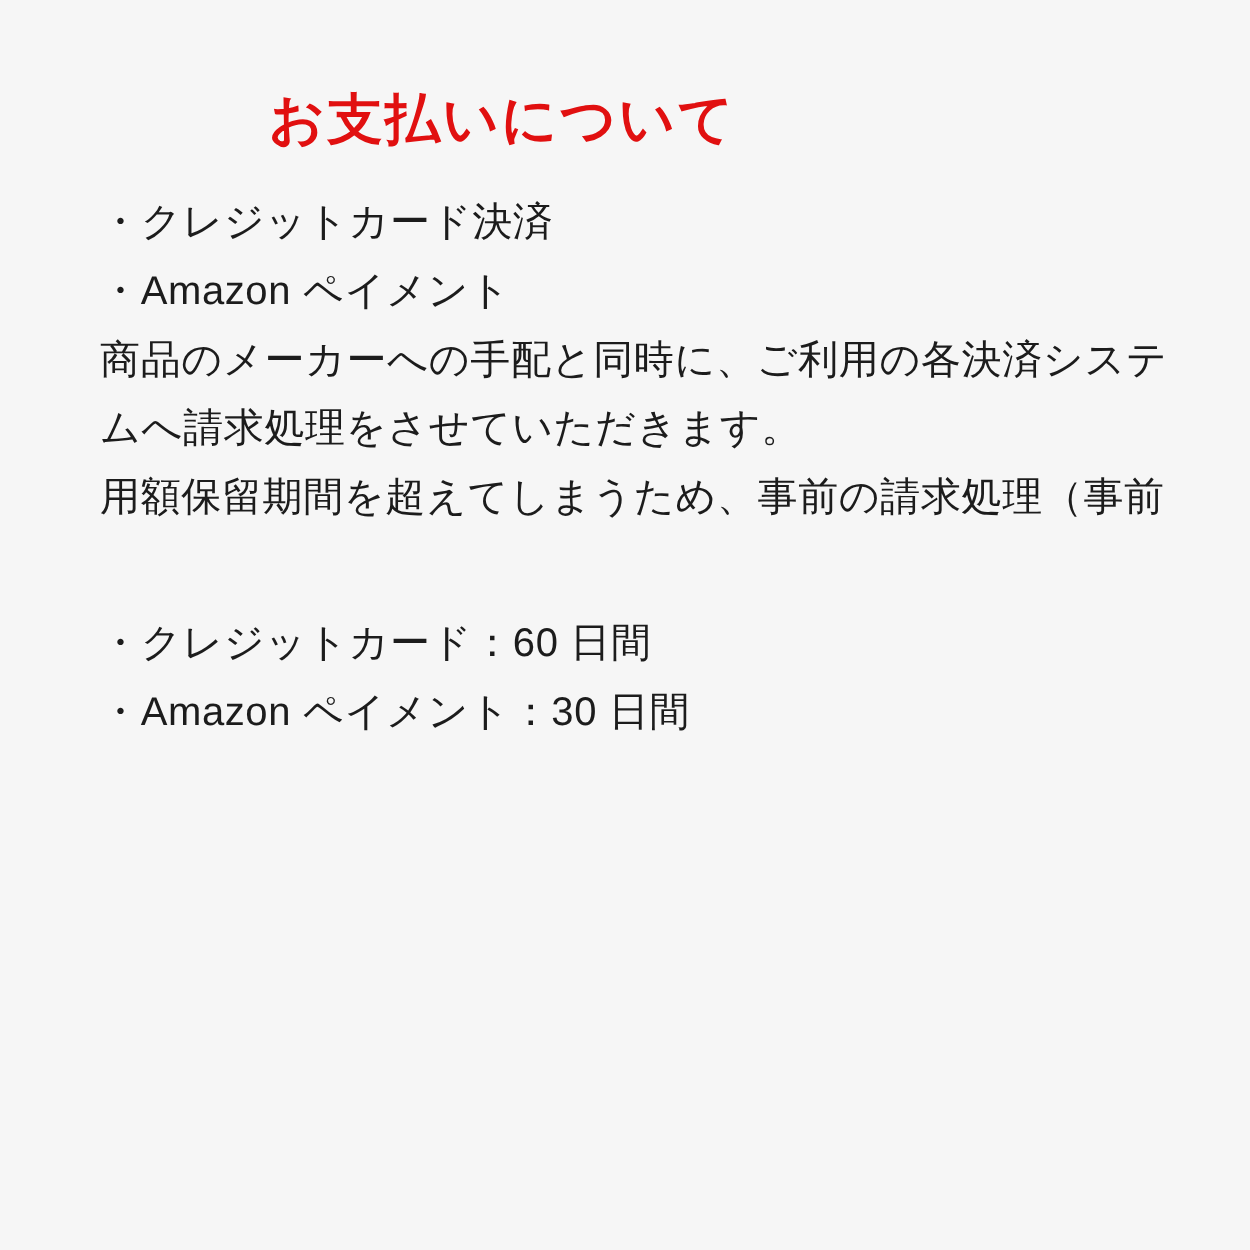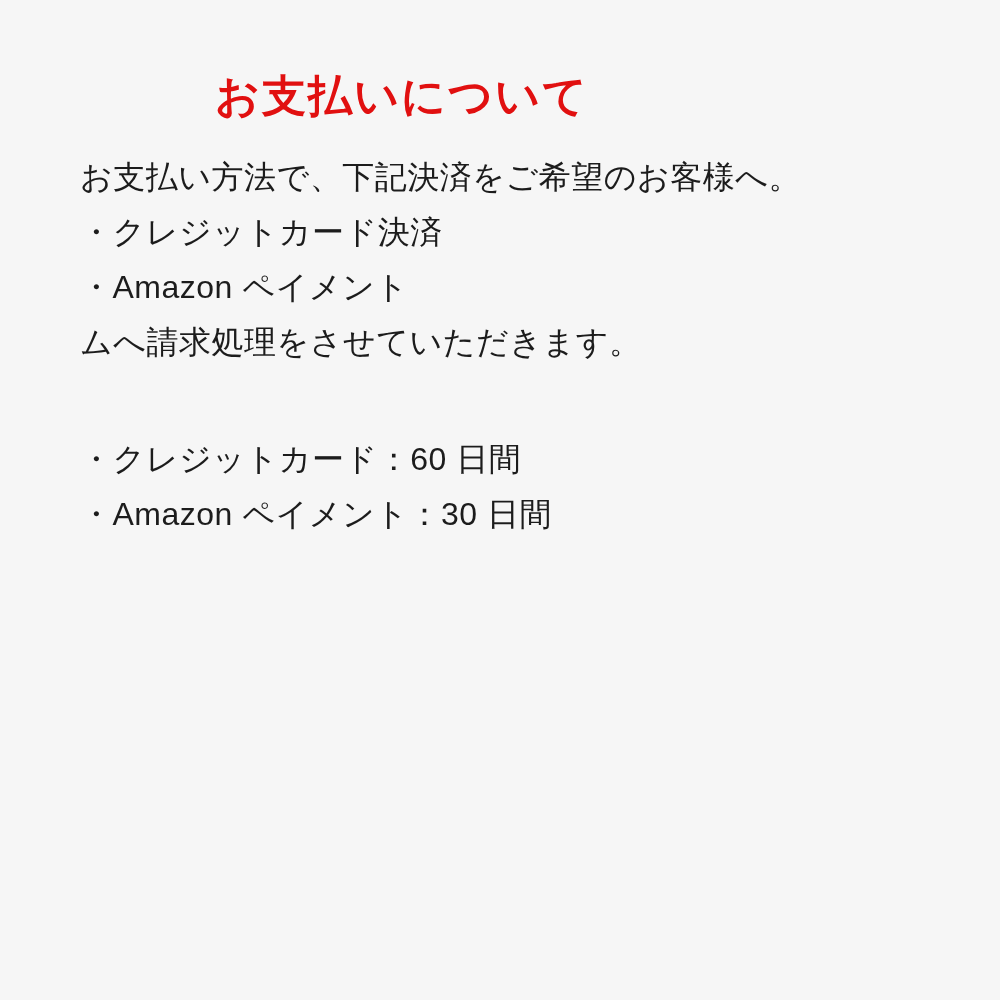--- a/index.html
+++ b/index.html
@@ -46,26 +46,27 @@
   .bold { font-weight: 400; }
   .spacer { height: 62px; }
 </style>
 </head>
 <body>
 
 <div class="canvas">
   <h1 class="title">お支払いについて</h1>
 
   <div class="content">
-    <p class="line">お支払い方法で、下記決済をご希望のお客様へ。</p>
 
     <p class="line bold">・クレジットカード決済</p>
     <p class="line bold">・Amazon ペイメント</p>
 
+    <p class="line">商品のメーカーへの手配と同時に、ご利用の各決済システ</p>
     <p class="line">ムへ請求処理をさせていただきます。</p>
 
+    <p class="line"><span>用額保留期間を超えてしまうため、</span><span class="bold">事前の請求処理（事前</span></p>
 
     <div class="spacer"></div>
 
     <p class="line bold">・クレジットカード：60 日間</p>
     <p class="line bold">・Amazon ペイメント：30 日間</p>
   </div>
 </div>
 
 </body></html>

